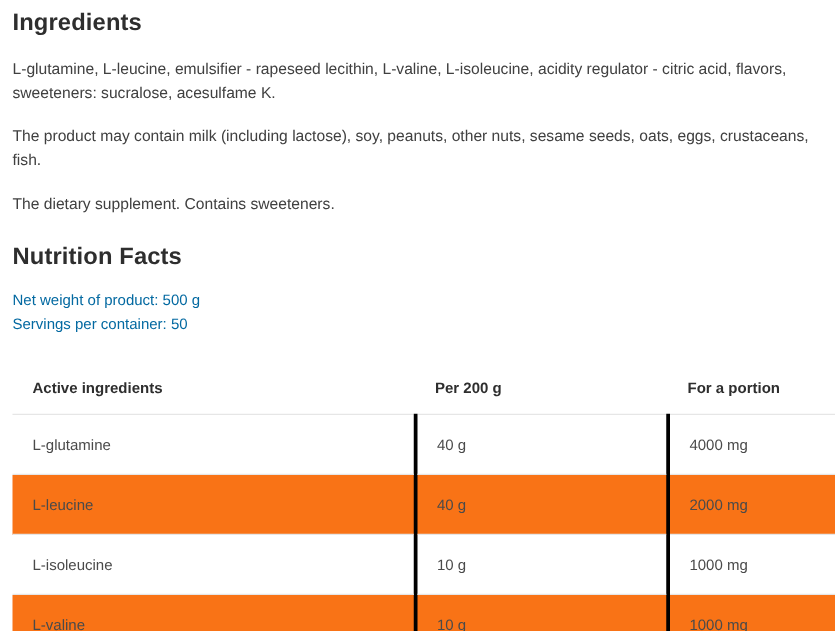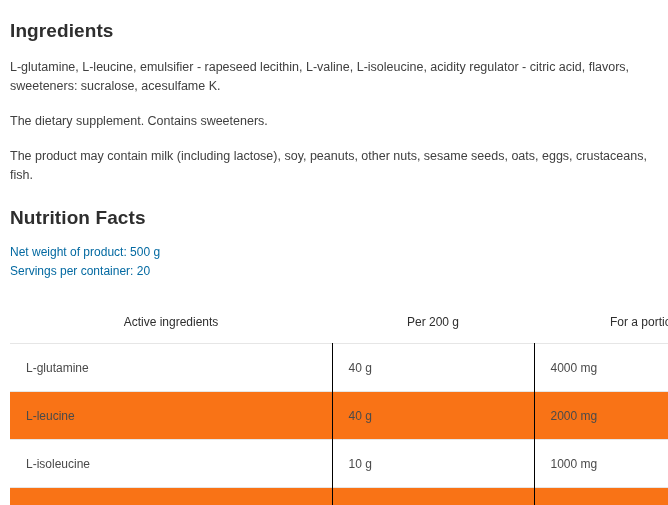--- a/index.html
+++ b/index.html
@@ -17,21 +17,21 @@
   .page {
     padding: 0 10px;
     box-sizing: border-box;
     width: 668px;
   }
   h2.section-title {
     font-size: 19px;
     font-weight: bold;
     color: #2e2e2e;
     margin: 0;
-    padding: 20px 0 0 0;
+    padding: 8px 0 0 0;
     letter-spacing: 0.1px;
   }
   h2.section-title.second {
     padding-top: 22px;
   }
   p.body-text {
     font-size: 12.5px;
     line-height: 19px;
     color: #404040;
     margin: 0;
@@ -46,34 +46,34 @@
     line-height: 18.5px;
     color: #0369a1;
   }
   table.nutrition {
     margin-top: 23px;
     border-collapse: collapse;
     width: 648px;
     table-layout: fixed;
   }
   table.nutrition th {
-    text-align: center;
+    text-align: left;
     font-size: 12px;
-    font-weight: normal;
+    font-weight: bold;
     color: #2e2e2e;
     padding: 12px 16px 14px 16px;
     border: none;
     background: #ffffff;
   }
   table.nutrition td {
     font-size: 12px;
     color: #4a4a4a;
     padding: 15px 16px;
     border-top: 1px solid #e6e6e6;
-    border-right: 1px solid #000000;
+    border-right: 3px solid #000000;
     height: 17px;
   }
   table.nutrition tr td:last-child {
     border-right: none;
   }
   table.nutrition tr.odd td {
     background: #ffffff;
   }
   table.nutrition tr.even td {
     background: #f97316;
@@ -84,29 +84,29 @@
 </style>
 </head>
 <body>
 
 <div class="page">
 
   <h2 class="section-title">Ingredients</h2>
 
   <p class="body-text">L-glutamine, L-leucine, emulsifier - rapeseed lecithin, L-valine, L-isoleucine, acidity regulator - citric acid, flavors, sweeteners: sucralose, acesulfame K.</p>
 
+  <p class="body-text">The product may contain milk (including lactose), soy, peanuts, other nuts, sesame seeds, oats, eggs, crustaceans, fish.</p>
+
   <p class="body-text">The dietary supplement. Contains sweeteners.</p>
-
-  <p class="body-text">The product may contain milk (including lactose), soy, peanuts, other nuts, sesame seeds, oats, eggs, crustaceans, fish.</p>
 
   <h2 class="section-title second">Nutrition Facts</h2>
 
   <div class="facts-lines">
     <div class="line">Net weight of product: 500 g</div>
-    <div class="line">Servings per container: 20</div>
+    <div class="line">Servings per container: 50</div>
   </div>
 
   <table class="nutrition">
     <thead>
       <tr>
         <th class="col-1">Active ingredients</th>
         <th class="col-2">Per 200 g</th>
         <th class="col-3">For a portion</th>
       </tr>
     </thead>

